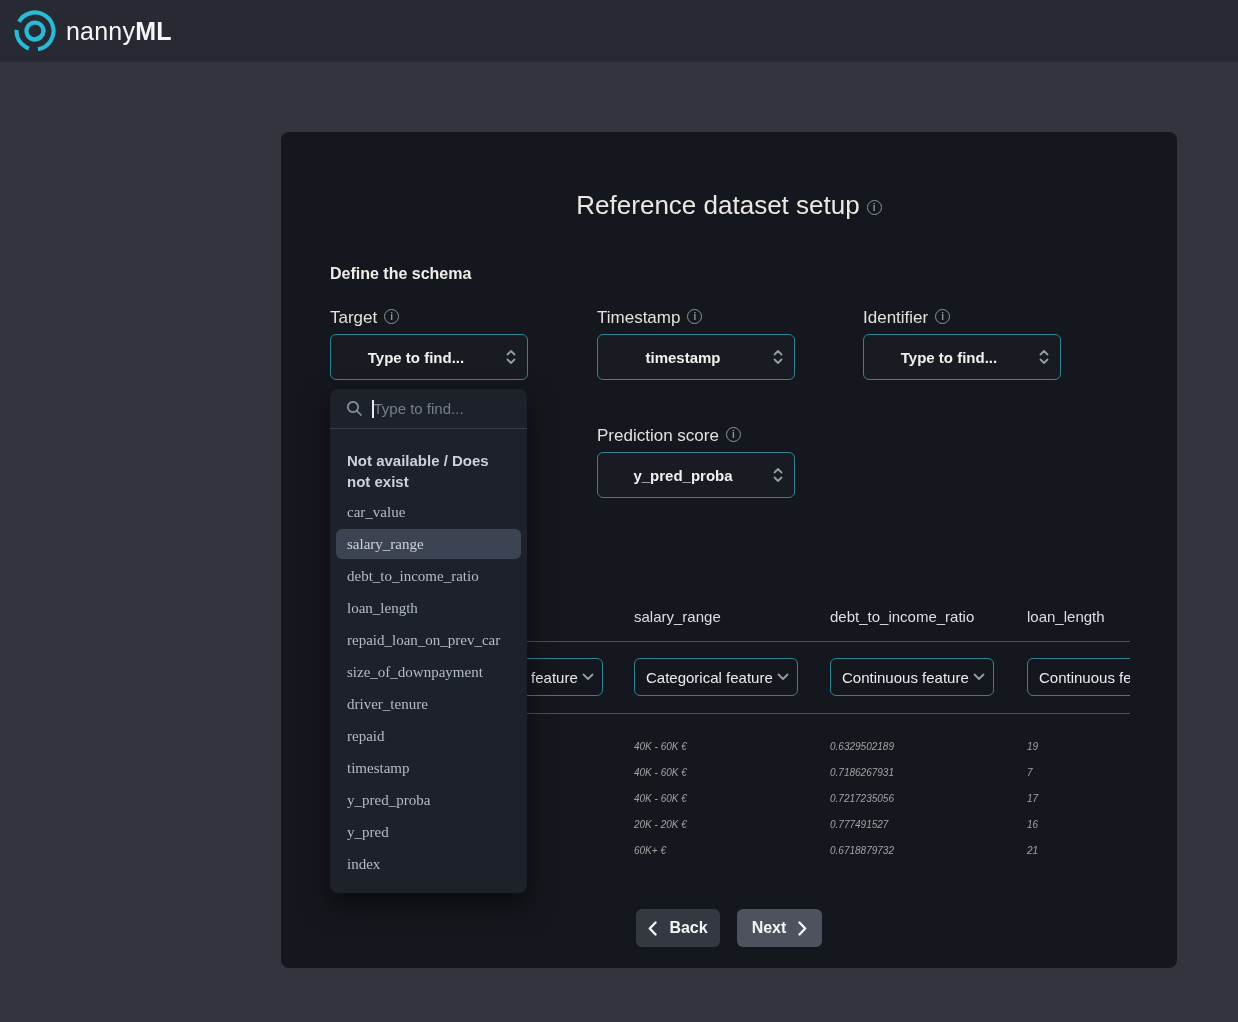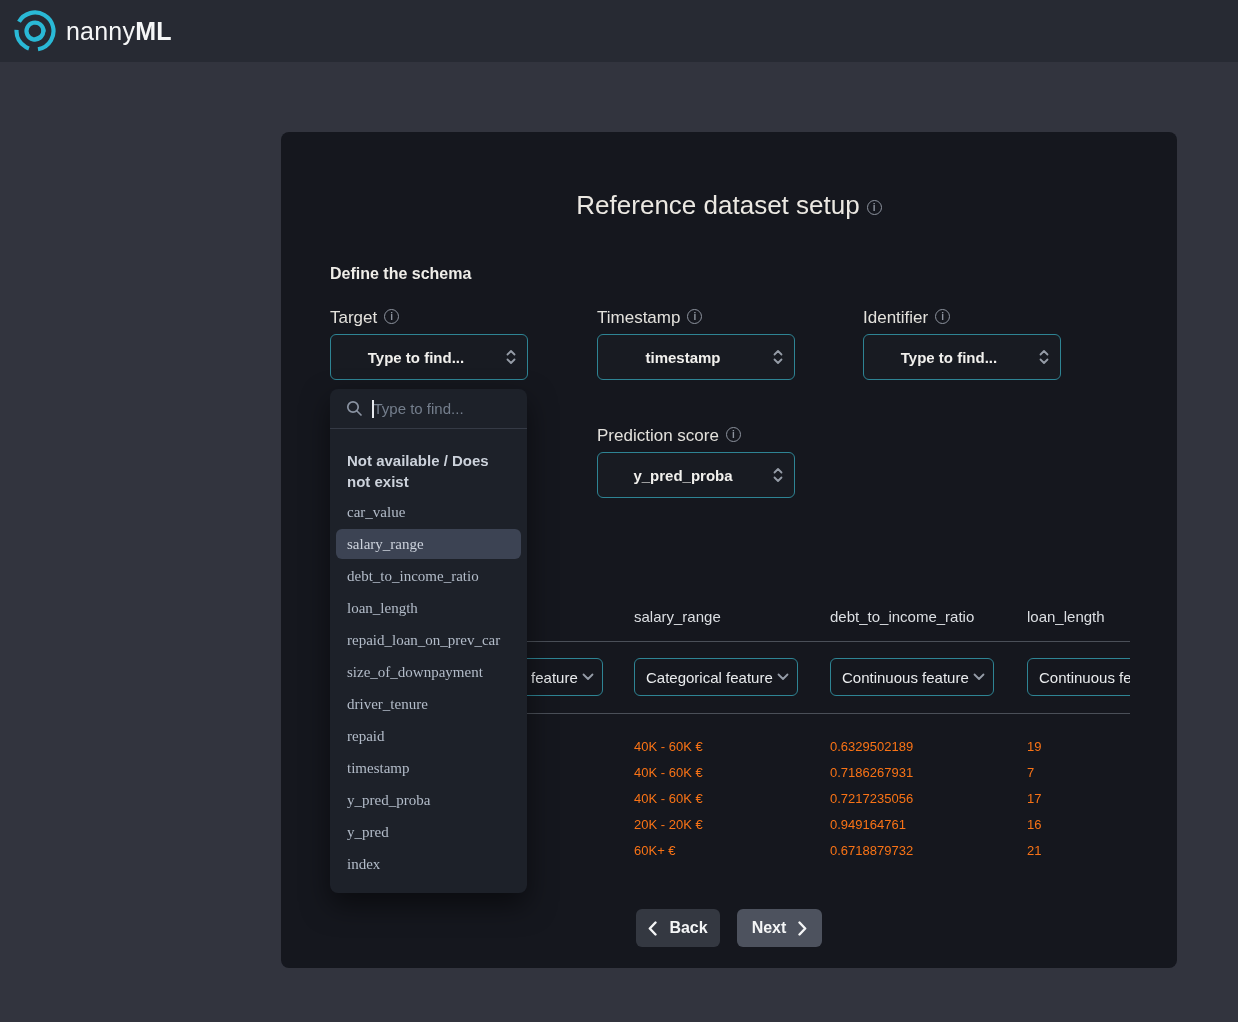--- a/index.html
+++ b/index.html
@@ -30,21 +30,21 @@
   .nml-select .updown { position:absolute; right:10px; top:50%; transform:translateY(-50%); }
 
   
   .table-wrap { position:absolute; left:49px; top:468px; width:800px; height:276px; overflow:hidden; }
   .col-header { position:absolute; top:8px; font-size:15px; color:#dcdfe3; white-space:nowrap; }
   .tdivider { position:absolute; left:0; width:800px; height:1px; background:#4a4f58; }
   .feat-select { position:absolute; top:58px; width:164px; height:38px; background:#15171e; border:1px solid #2e8494; border-radius:6px; display:flex; align-items:center; padding:0 24px 0 11px; cursor:pointer; }
   .feat-select .sel-text { font-size:15px; color:#e9ebed; white-space:nowrap; }
   .feat-select .chev { position:absolute; right:8px; top:50%; transform:translateY(-50%); }
   .col-values { position:absolute; top:134px; width:190px; }
-  .col-values div { height:26px; line-height:26px; font-size:13px; color:#f97316; white-space:nowrap; }
+  .col-values div { height:26px; line-height:26px; font-size:10px; color:#a3a3a3; white-space:nowrap;font-style:italic; }
 
   
   .btn { position:absolute; top:777px; height:38px; border-radius:6px; display:flex; align-items:center; justify-content:center; gap:12px; font-size:16px; font-weight:bold; color:#f4f5f6; cursor:pointer; }
   .btn-back { left:355px; width:84px; background:#343841; }
   .btn-next { left:456px; width:85px; background:#4d525e; }
 
   
   .dropdown-panel { position:absolute; left:330px; top:389px; width:197px; height:504px; background:#1d2129; border-radius:8px; box-shadow:0 12px 28px rgba(0,0,0,.5); z-index:20; }
   .dd-search { position:absolute; left:0; top:0; width:100%; height:39px; display:flex; align-items:center; padding-left:16px; }
   .dd-search .caret { width:1.5px; height:18px; background:#e6e9ed; margin-left:9px; }
@@ -191,21 +191,21 @@
         <div>40K - 60K €</div>
         <div>40K - 60K €</div>
         <div>40K - 60K €</div>
         <div>20K - 20K €</div>
         <div>60K+ €</div>
       </div>
       <div class="col-values" style="left:500px;">
         <div>0.6329502189</div>
         <div>0.7186267931</div>
         <div>0.7217235056</div>
-        <div>0.949164761</div>
+        <div>0.777491527</div>
         <div>0.6718879732</div>
       </div>
       <div class="col-values" style="left:697px;">
         <div>19</div>
         <div>7</div>
         <div>17</div>
         <div>16</div>
         <div>21</div>
       </div>
     </div>

